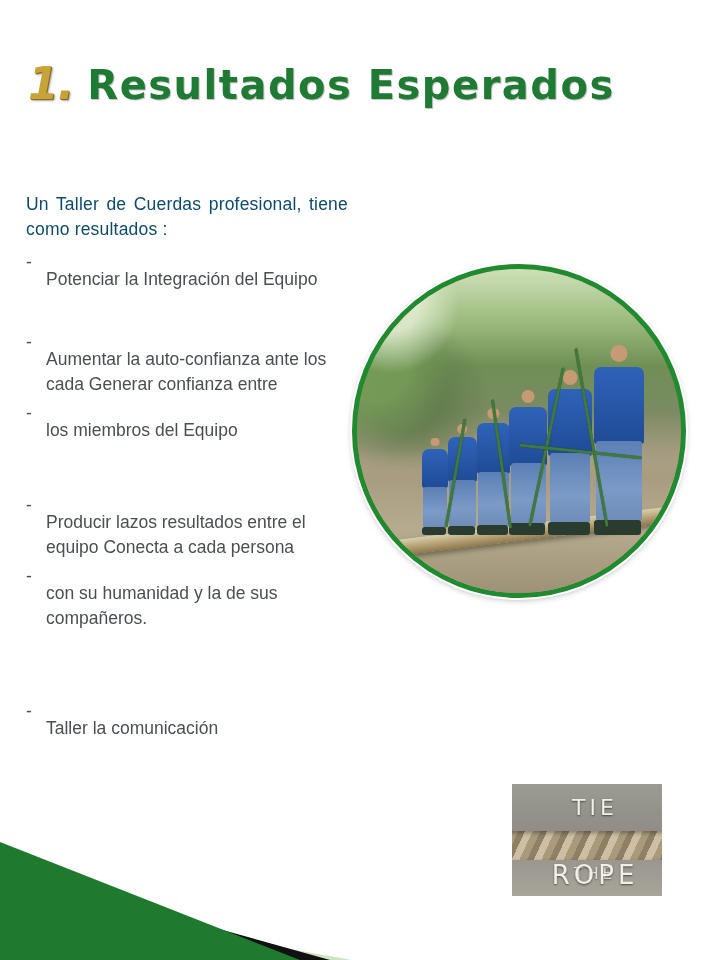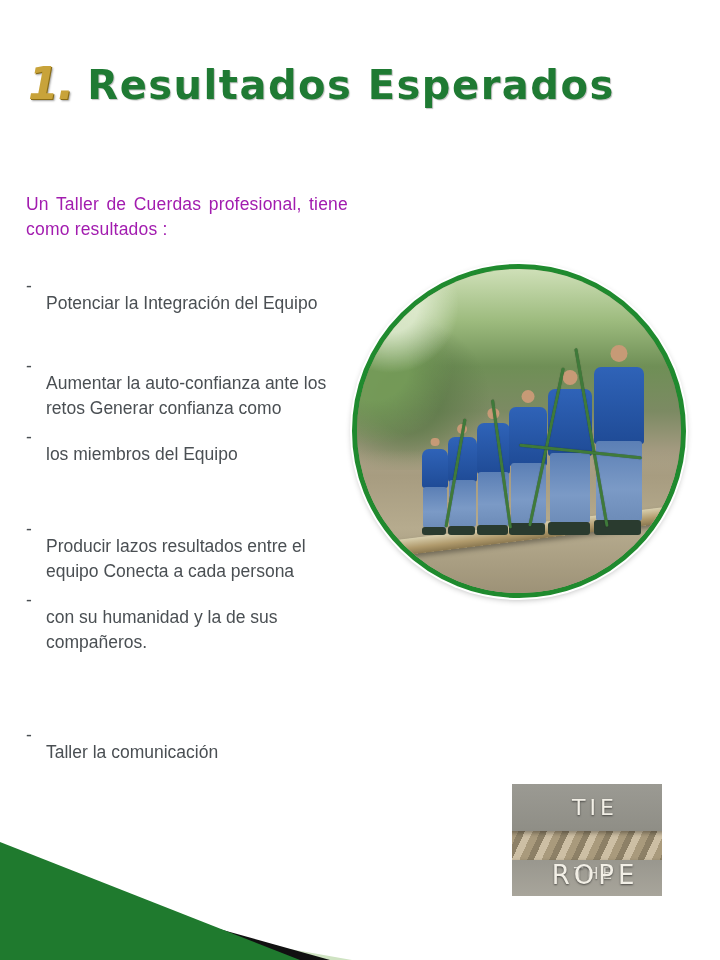--- a/index.html
+++ b/index.html
@@ -53,22 +53,22 @@
     position: absolute;
     left: 26px;
     top: 192px;
     width: 322px;
     color: #555a5e;
     font-size: 17.5px;
     line-height: 25px;
   }
   .intro {
     text-align: justify;
-    color: #a21caf;
-    margin: 0 0 32px 0;
+    color: #0c4a6e;
+    margin: 0 0 8px 0;
     letter-spacing: 0.2px;
   }
   .bullet {
     display: flex;
     gap: 8px;
     margin-bottom: 4px;
     color: #4a4f53;
   }
   .bullet .dash {
     width: 12px;
@@ -243,21 +243,21 @@
 
     <div class="bullet">
       <span class="dash">-</span>
       <span class="btext">Potenciar la Integración del Equipo</span>
     </div>
 
     <div class="spacer-md"></div>
 
     <div class="bullet">
       <span class="dash">-</span>
-      <span class="btext">Aumentar la auto-confianza ante los retos Generar confianza como</span>
+      <span class="btext">Aumentar la auto-confianza ante los cada Generar confianza entre</span>
     </div>
 
     <div class="bullet">
       <span class="dash">-</span>
       <span class="btext">los miembros del Equipo</span>
     </div>
 
     <div class="spacer-lg"></div>
 
     <div class="bullet">

